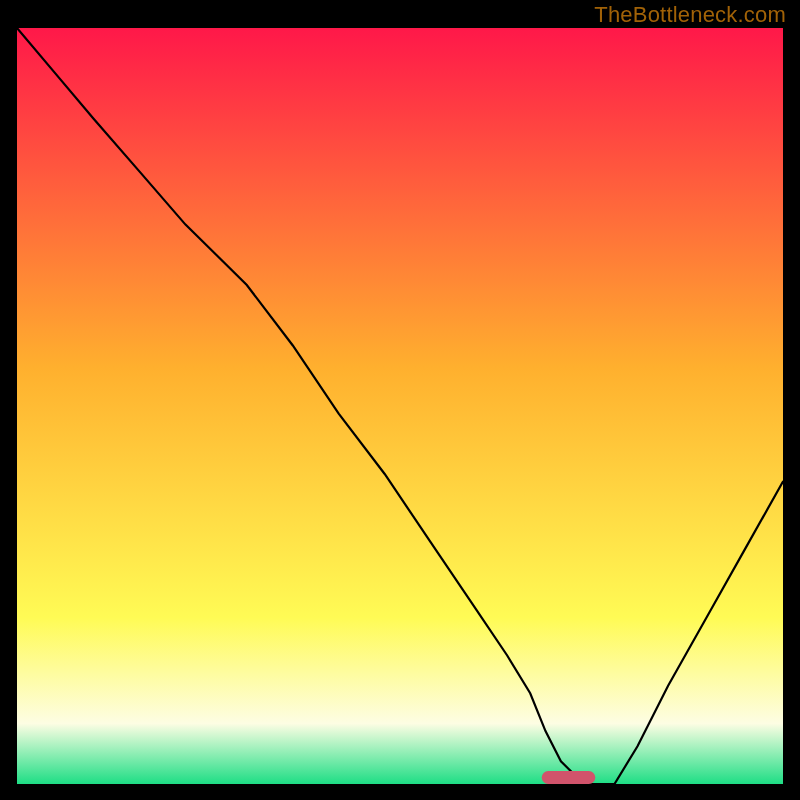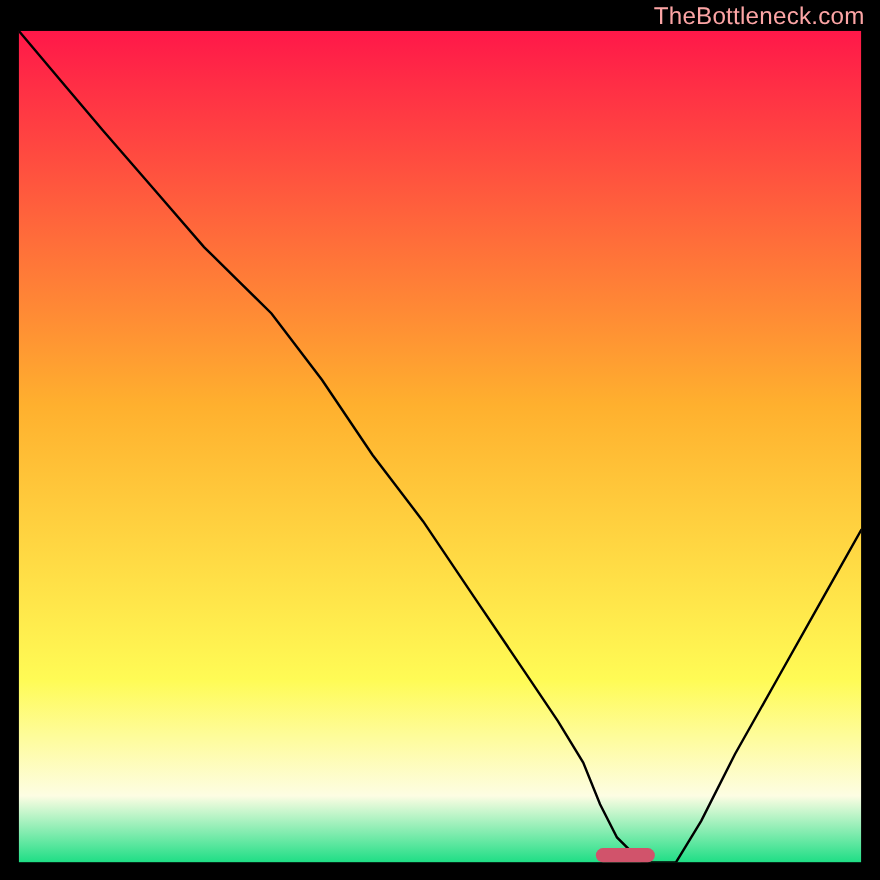--- a/index.html
+++ b/index.html
@@ -9,21 +9,21 @@
     height: 800px;
     background: #000000;
     position: relative;
   }
   .watermark {
     position: absolute;
     top: 2px;
     right: 14px;
     font-family: Arial, Helvetica, sans-serif;
     font-size: 22px;
-    color: #fca5a5;
+    color: #a16207;
     font-weight: 500;
     letter-spacing: 0.2px;
   }
   .plot {
     position: absolute;
     left: 17px;
     top: 28px;
     width: 766px;
     height: 756px;
   }

